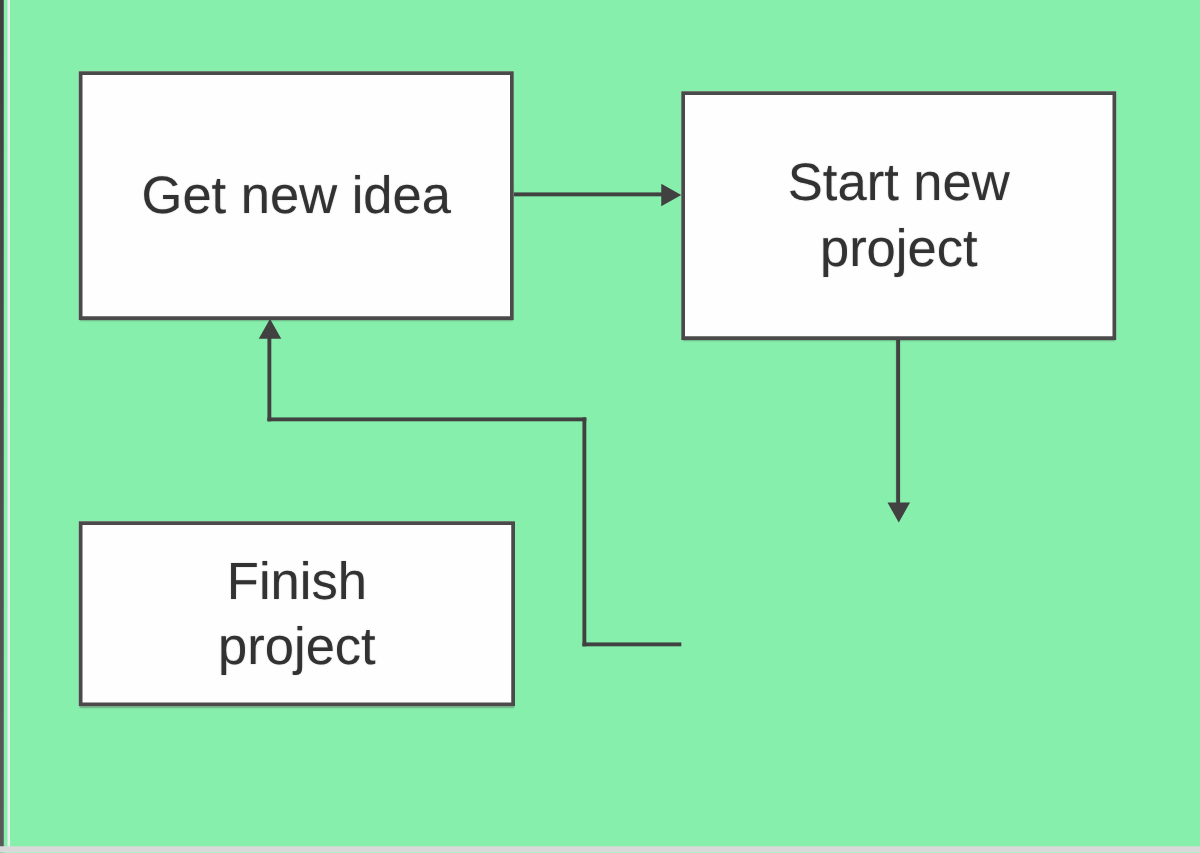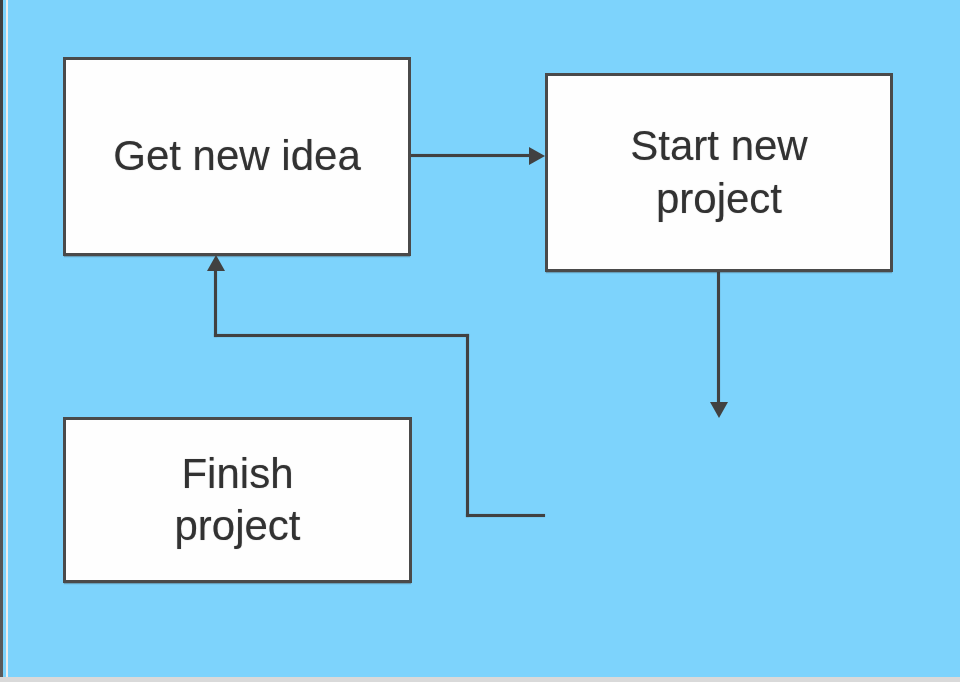--- a/index.html
+++ b/index.html
@@ -3,21 +3,21 @@
 <meta charset="utf-8">
 <style>
   html, body {
     margin: 0;
     padding: 0;
   }
   .canvas {
     position: relative;
     width: 960px;
     height: 682px;
-    background: #7dd3fc;
+    background: #86efac;
     overflow: hidden;
     font-family: "Liberation Sans", "DejaVu Sans", sans-serif;
   }
   
   .artifact-left {
     position: absolute;
     left: 0; top: 0;
     width: 3px; height: 682px;
     background: linear-gradient(180deg, #3f3f3f, #5a5a5a);
   }
@@ -47,21 +47,21 @@
   .node .label {
     font-size: 42px;
     line-height: 1.25;
     color: #323232;
     text-align: center;
     white-space: pre-line;
     text-shadow: 0 0 1px rgba(50,50,50,0.45);
   }
   #node-get-new-idea   { left: 63px;  top: 57px;  width: 348px; height: 199px; }
   #node-start-project  { left: 545px; top: 73px;  width: 348px; height: 199px; }
-  #node-finish-project { left: 63px;  top: 417px; width: 349px; height: 166px; }
+  #node-finish-project { left: 63px;  top: 417px; width: 349px; height: 148px; }
   #node-tell-everyone  { left: 545px; top: 418px; width: 348px; height: 197px; }
 
   
   .line {
     position: absolute;
     background: #414141;
     box-shadow: 0 0 1px rgba(65,65,65,0.6);
   }
   
   #edge-ab-line   { left: 411px; top: 154px; width: 121px; height: 3px; }

